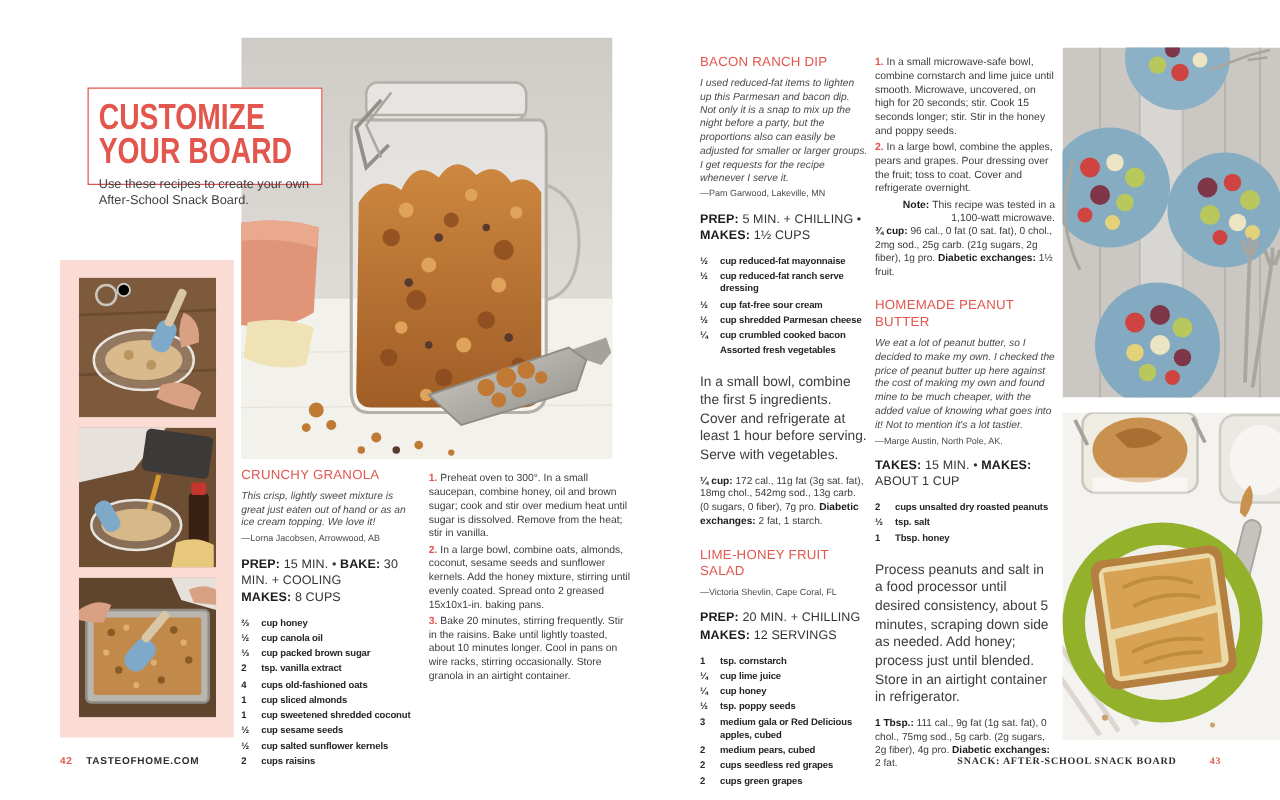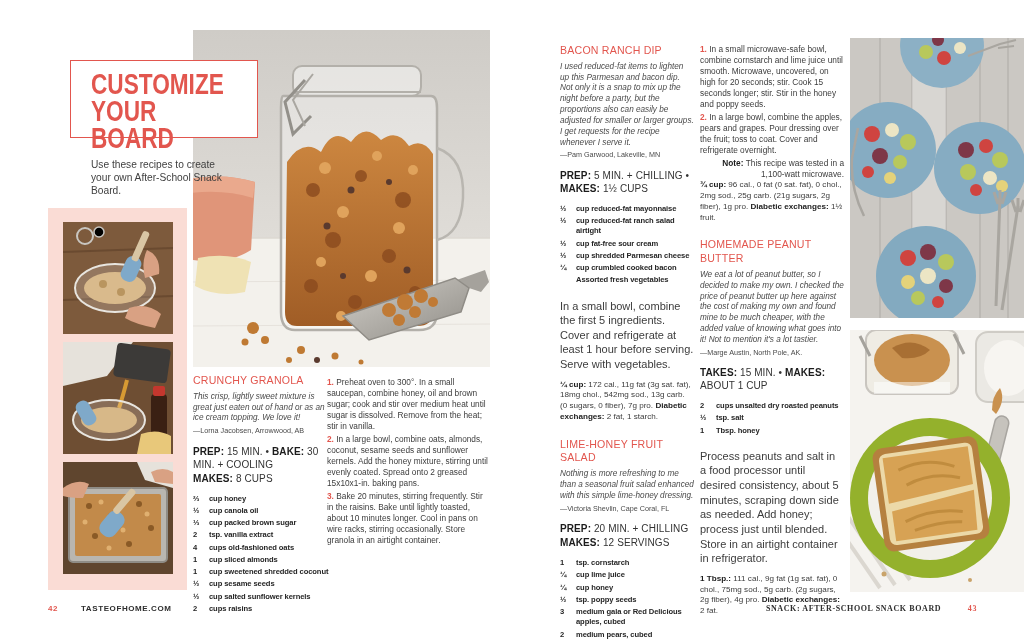--- a/index.html
+++ b/index.html
@@ -1,36 +1,36 @@
 <!DOCTYPE html>
 <html><head>
 <meta charset="utf-8">
 <style>
   html,body{margin:0;padding:0;background:#e8e8e8;}
   .spread{position:relative;width:1024px;height:640px;background:#ffffff;overflow:hidden;
           font-family:"Liberation Sans", sans-serif;color:#3c3c3c;}
   .abs{position:absolute;}
   
-  .title-box{left:70px;top:60px;width:188px;height:78px;background:#fff;border:1.5px solid #e2564e;
-             z-index:6;padding:9px 20px;box-sizing:border-box;}
+  .title-box{left:70px;top:70px;width:188px;height:78px;background:#fff;border:1.5px solid #e2564e;
+             z-index:6;padding:9px 8px;box-sizing:border-box;}
   .title-box h1{margin:1px 0 6px;color:#e2564e;font-size:29px;line-height:.93;font-weight:bold;
                 transform:scaleX(.78);transform-origin:0 0;width:130%;letter-spacing:0;}
   .title-box h1 span{display:block;}
   .subtitle{margin:0;font-size:10.2px;line-height:1.28;color:#3f3f3f;}
   
   .main-photo{left:193px;top:30px;width:297px;height:337px;z-index:1;}
   .steps-panel{left:48px;top:208px;width:139px;height:382px;background:#fadcd5;z-index:2;}
   .step-photo{position:absolute;left:15px;width:110px;height:112px;overflow:hidden;}
   .fruit-photo{left:850px;top:38px;width:174px;height:280px;}
   .pb-photo{left:850px;top:330px;width:174px;height:262px;}
   svg{display:block;}
   
   .recipe-col{line-height:1.3;}
   .granola-col1{left:193px;top:374px;width:136px;}
-  .granola-col2{left:327px;top:377px;width:163px;}
+  .granola-col2{left:343px;top:377px;width:163px;}
   .bacon-col{left:560px;top:44px;width:134px;}
   .rightmid-col{left:700px;top:44px;width:144px;}
   .rtitle{margin:0 0 4px;color:#e2564e;font-size:10.6px;font-weight:normal;letter-spacing:.2px;}
   .desc{margin:0;font-style:italic;font-size:8.2px;line-height:1.32;color:#4a4a4a;}
   .attr{margin:2px 0 0;font-size:7.2px;color:#4a4a4a;}
   .meta{margin:9px 0 0;font-size:10px;color:#333;letter-spacing:.1px;}
   .meta + .meta{margin-top:1px;}
   .meta b{color:#1c1c1c;}
   .ing-list{margin-top:9px;}
   .ing-row{display:flex;font-size:7.6px;font-weight:bold;color:#262626;line-height:1.35;
@@ -42,21 +42,21 @@
   .dir{margin:11px 0 0;font-size:11px;line-height:1.33;}
   .nut{margin:8px 0 0;font-size:8.1px;line-height:1.33;}
   .nut b,.note b{color:#1c1c1c;}
   .note{margin:0;font-size:8.3px;line-height:1.33;text-align:right;}
   .section-gap{margin-top:15px;}
   
   .folio{top:604px;font-size:8px;font-weight:bold;letter-spacing:.6px;color:#2e2e2e;}
   .folio-left{left:48px;}
   .folio-right{right:47px;text-align:right;font-family:Liberation Serif, serif;}
   .pagenum{color:#e2564e;}
-  .folio-left .site{margin-left:20px;}
+  .folio-left .site{margin-left:8px;}
   .folio-right .pagenum{margin-left:24px;}
 </style>
 </head>
 <body>
 
 <div class="spread">
 
   <div class="abs main-photo" role="img" aria-label="Glass flip-top jar filled with crunchy granola, metal scoop of granola in front">
     <svg width="297" height="337" viewBox="0 0 297 337">
       <defs>
@@ -306,21 +306,21 @@
     <span><b>PREP:</b><span> 5 MIN. + CHILLING • </span></span><span><b>MAKES:</b><span> 1½ CUPS</span></span></p>
     <div class="ing-list">
 
         <div class="ing-row">
           <span class="amt">½</span>
           <span class="ing">cup reduced-fat mayonnaise</span>
         </div>
 
         <div class="ing-row">
           <span class="amt">½</span>
-          <span class="ing">cup reduced-fat ranch salad airtight</span>
+          <span class="ing">cup reduced-fat ranch serve dressing</span>
         </div>
 
         <div class="ing-row">
           <span class="amt">½</span>
           <span class="ing">cup fat-free sour cream</span>
         </div>
 
         <div class="ing-row">
           <span class="amt">½</span>
           <span class="ing">cup shredded Parmesan cheese</span>
@@ -336,21 +336,20 @@
           <span class="ing">Assorted fresh vegetables</span>
         </div>
       </div>
     <p class="dir">In a small bowl, combine the first 5 ingredients. Cover and refrigerate at least 1 hour before serving. Serve with vegetables.</p>
     <p class="nut">
       
     <span><b>¼ cup: </b><span>172 cal., 11g fat (3g sat. fat), 18mg chol., 542mg sod., 13g carb. (0 sugars, 0 fiber), 7g pro. </span></span><span><b>Diabetic exchanges: </b><span>2 fat, 1 starch.</span></span></p>
 
     <div class="section-gap">
       <h2 class="rtitle">LIME-HONEY FRUIT SALAD</h2>
-      <p class="desc">Nothing is more refreshing to me than a seasonal fruit salad enhanced with this simple lime-honey dressing.</p>
       <p class="attr">—Victoria Shevlin, Cape Coral, FL</p>
       <p class="meta">
         
       <span><b>PREP:</b><span> 20 MIN. + CHILLING</span></span></p>
       <p class="meta">
         
       <span><b>MAKES:</b><span> 12 SERVINGS</span></span></p>
       <div class="ing-list">
 
           <div class="ing-row">

